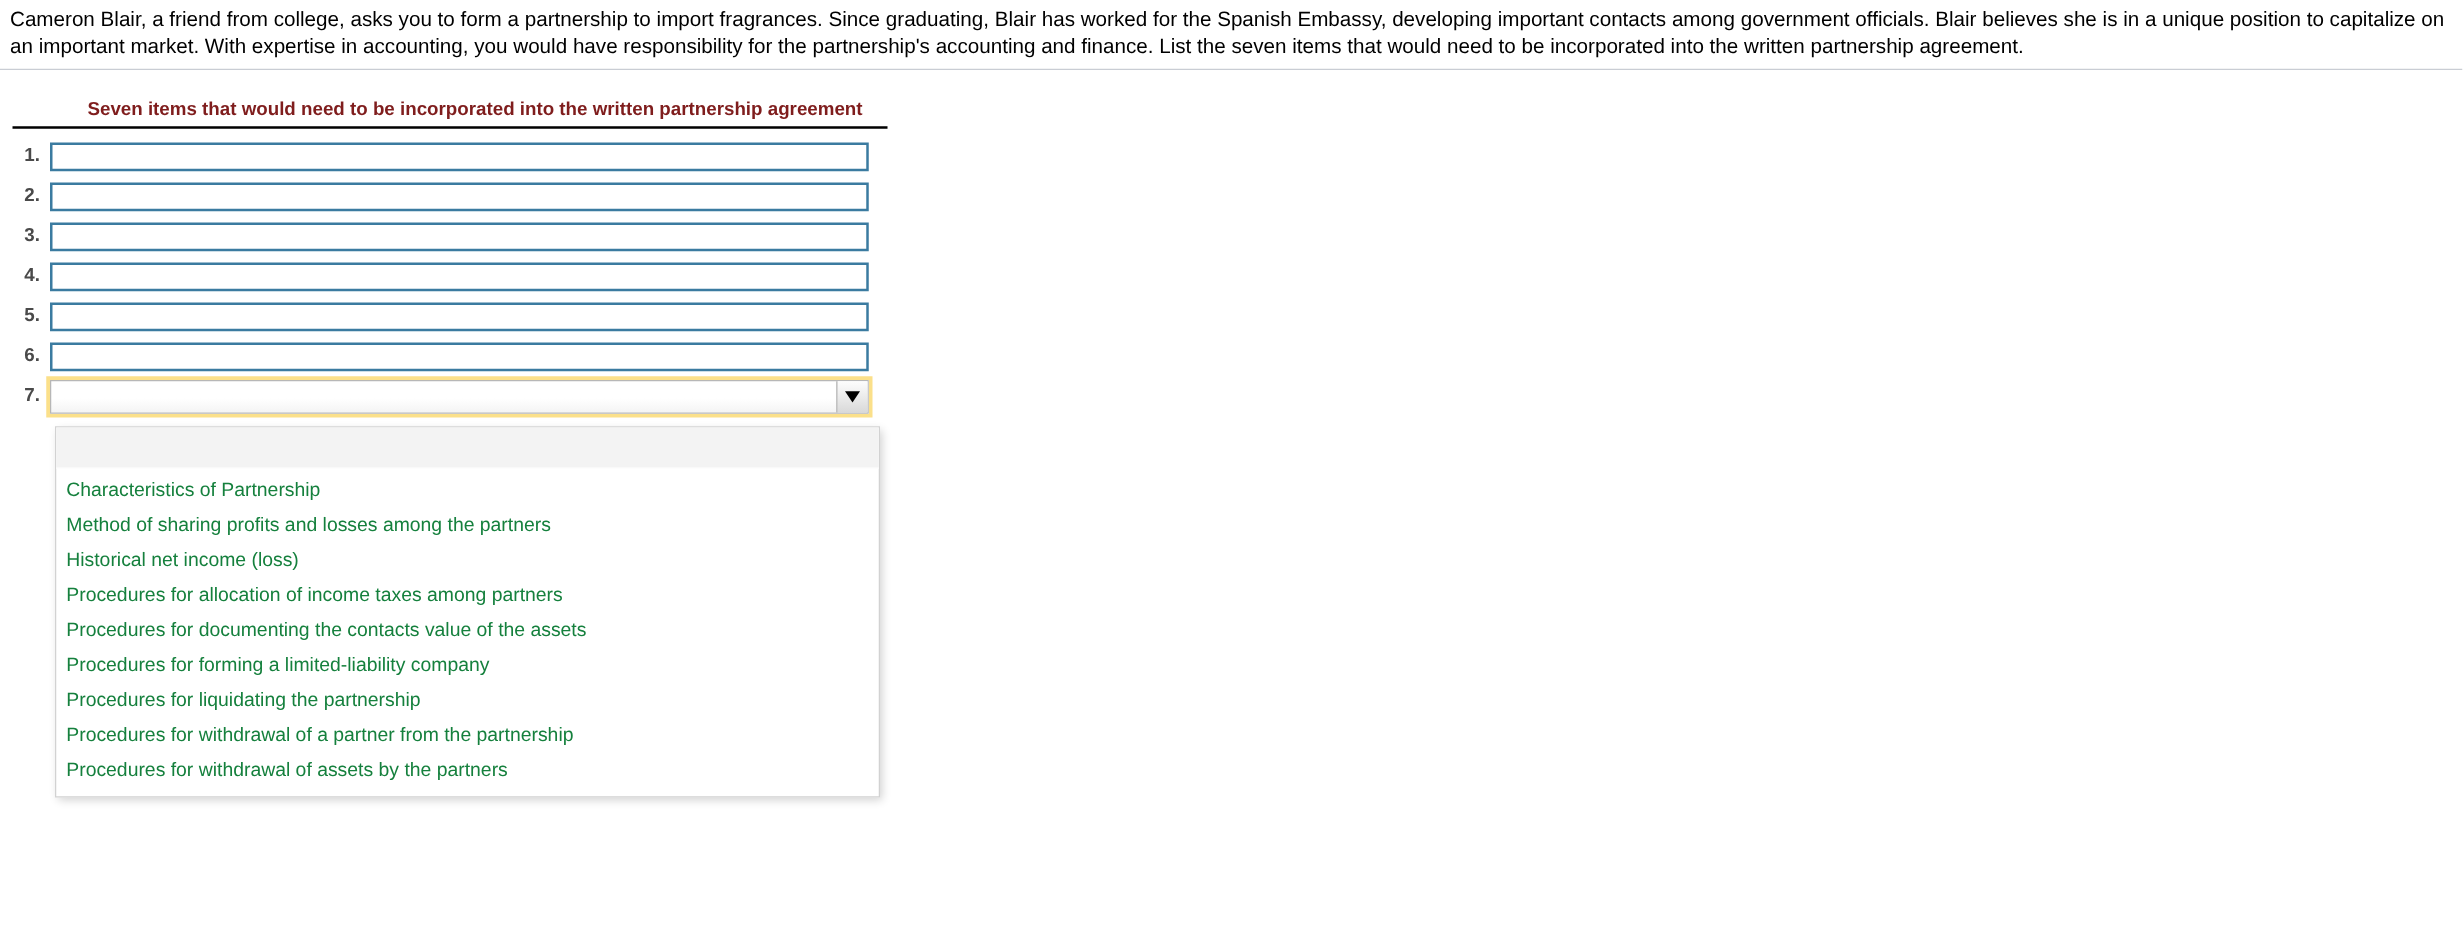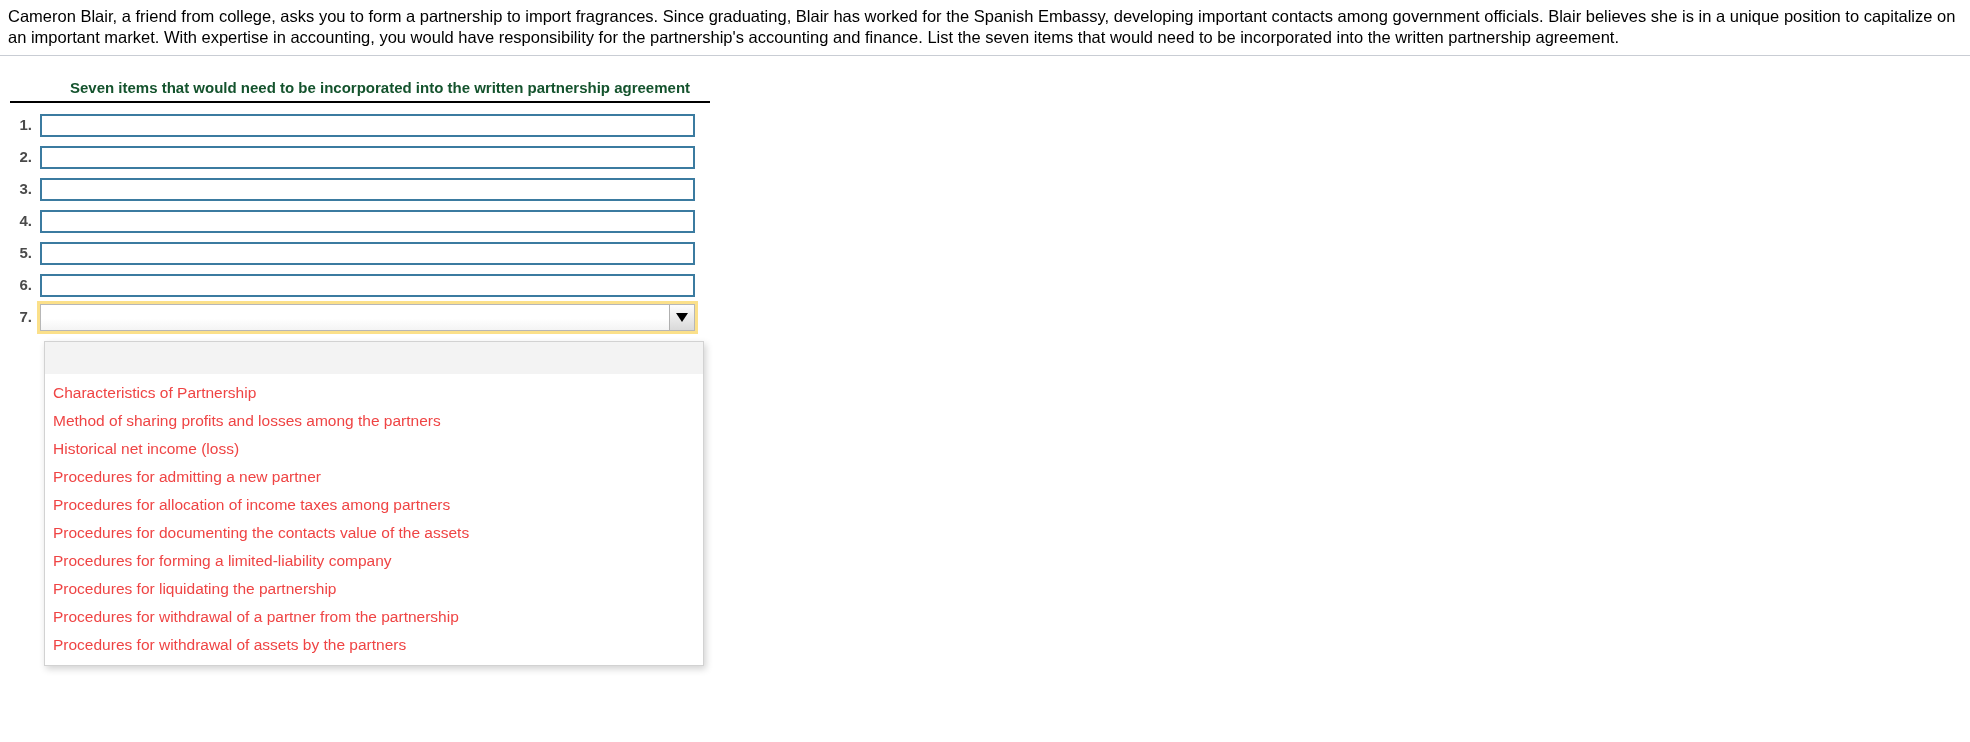--- a/index.html
+++ b/index.html
@@ -49,21 +49,21 @@
     top: 78px;
     width: 760px;
   }
 
   .col-head {
     margin-left: 55px;
     width: 650px;
     text-align: center;
     font-size: 15px;
     font-weight: bold;
-    color: #14532d;
+    color: #7f1d1d;
     line-height: 19px;
     padding-bottom: 4px;
   }
 
   .head-rule {
     margin-left: 10px;
     width: 700px;
     height: 2px;
     background: #000000;
   }
@@ -166,21 +166,21 @@
   }
 
   .dd-list {
     padding-top: 4px;
   }
 
   .dd-item {
     font-size: 15.5px;
     line-height: 28px;
     height: 28px;
-    color: #ef4444;
+    color: #15803d;
     padding-left: 8px;
     white-space: nowrap;
     cursor: default;
   }
 </style>
 </head>
 <body>
 
 <div id="page">
 
@@ -238,21 +238,20 @@
 
     </div>
   </div>
 
   <div class="dropdown">
     <div class="dd-blank"></div>
     <div class="dd-list">
       <div class="dd-item">Characteristics of Partnership</div>
       <div class="dd-item">Method of sharing profits and losses among the partners</div>
       <div class="dd-item">Historical net income (loss)</div>
-      <div class="dd-item">Procedures for admitting a new partner</div>
       <div class="dd-item">Procedures for allocation of income taxes among partners</div>
       <div class="dd-item">Procedures for documenting the contacts value of the assets</div>
       <div class="dd-item">Procedures for forming a limited-liability company</div>
       <div class="dd-item">Procedures for liquidating the partnership</div>
       <div class="dd-item">Procedures for withdrawal of a partner from the partnership</div>
       <div class="dd-item">Procedures for withdrawal of assets by the partners</div>
     </div>
   </div>
 
 </div>

